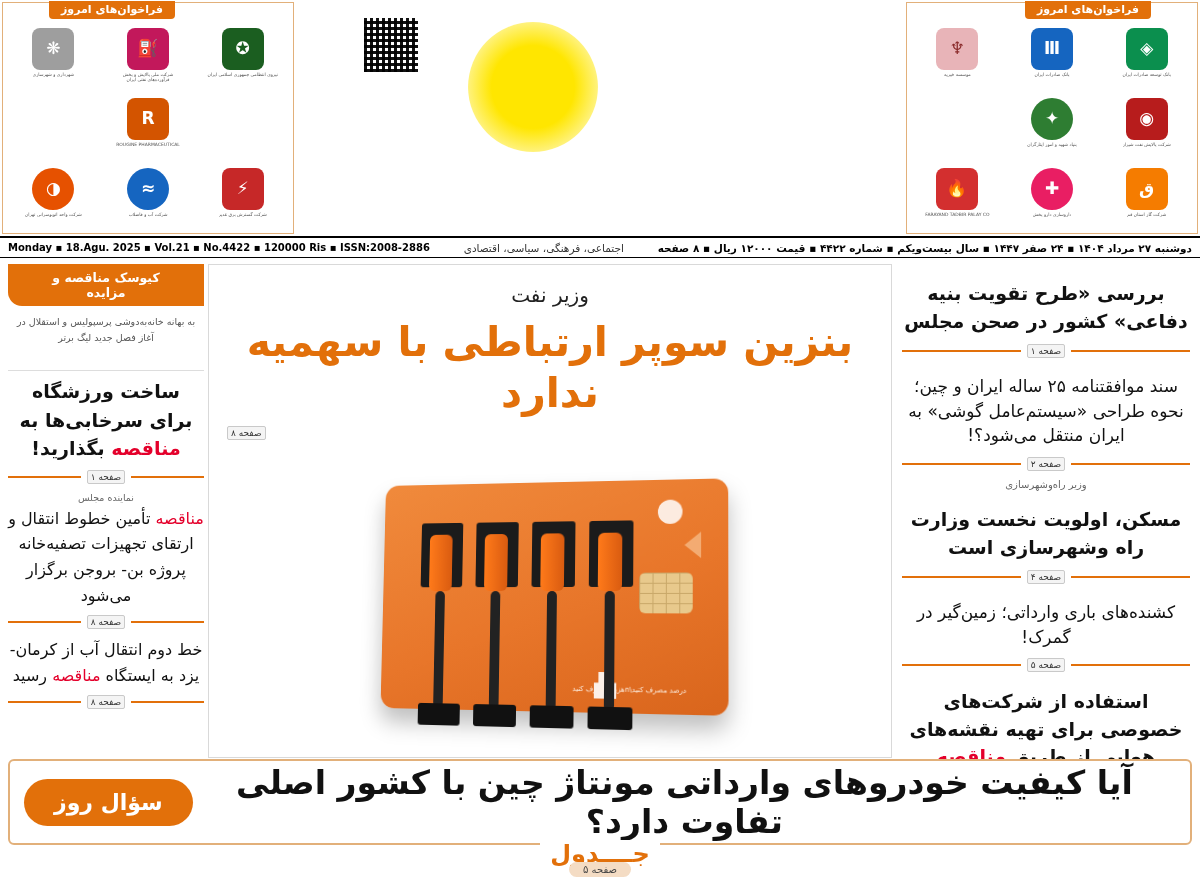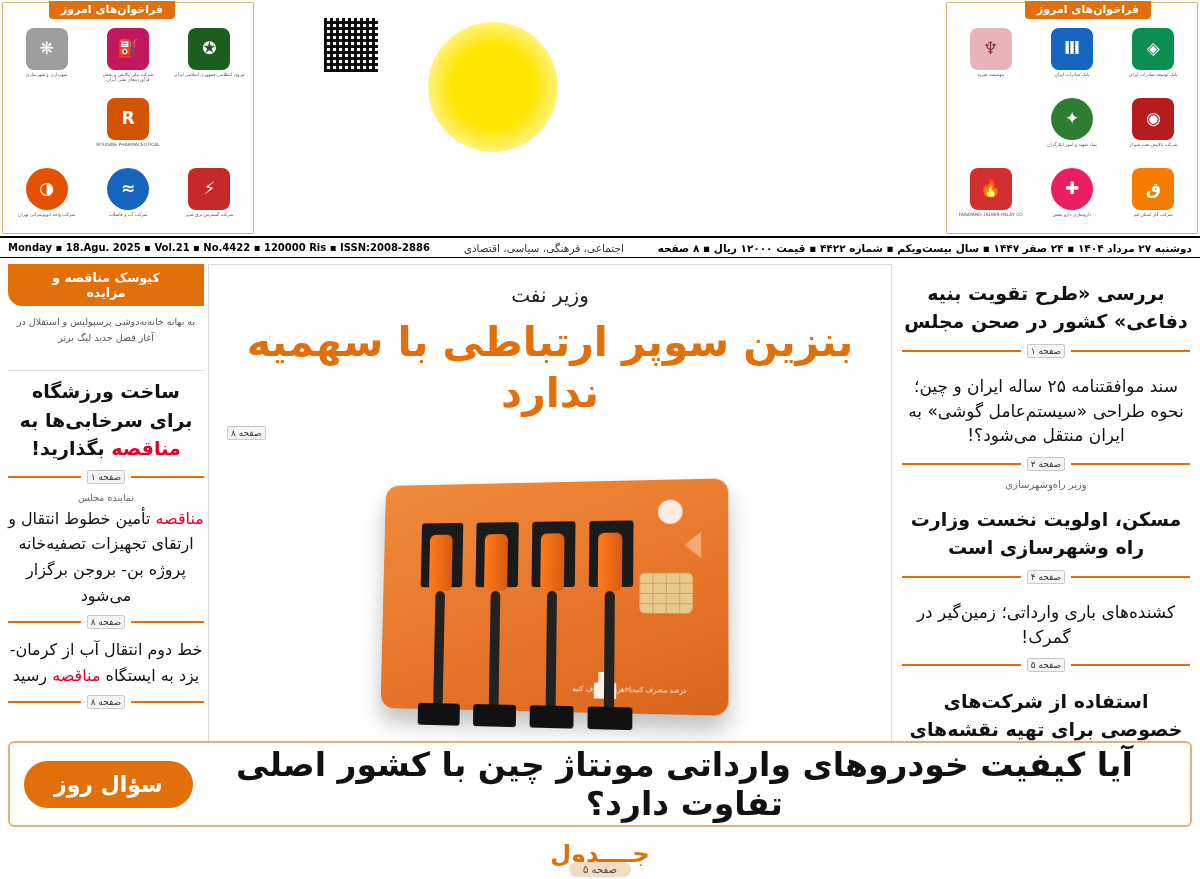--- a/index.html
+++ b/index.html
@@ -17,21 +17,21 @@
 
   
   .top {
     display: flex;
     flex-direction: row;
     width: 1200px;
     height: 236px;
     position: relative;
   }
   .ad-panel {
-    width: 252px;
+    width: 292px;
     border: 1px solid #e2b07a;
     margin: 2px;
     position: relative;
     background: #fff;
   }
   .ad-panel.right { order: 0; }
   .ad-panel-title {
     position: absolute;
     top: -2px; 
     background: #e2700a;
@@ -306,21 +306,21 @@
     text-align: center;
   }
   .kiosk-head .red { color: #e4002b; }
   .kiosk-item { font-size: 16px; line-height: 1.6; text-align: center; color: #111; }
   .kiosk-item .red { color: #e4002b; }
   .kiosk-kicker { font-size: 9.5px; color: #666; text-align: center; margin-bottom: 3px; }
 
   
   .qbar {
     position: absolute;
-    left: 8px; right: 8px; bottom: 52px;
+    left: 8px; right: 8px; bottom: 34px;
     height: 86px;
     border: 2px solid #e2b07a;
     border-radius: 6px;
     display: flex;
     flex-direction: row-reverse;
     align-items: center;
     padding: 12px 14px;
     background: #fff;
   }
   .qbar-text {

